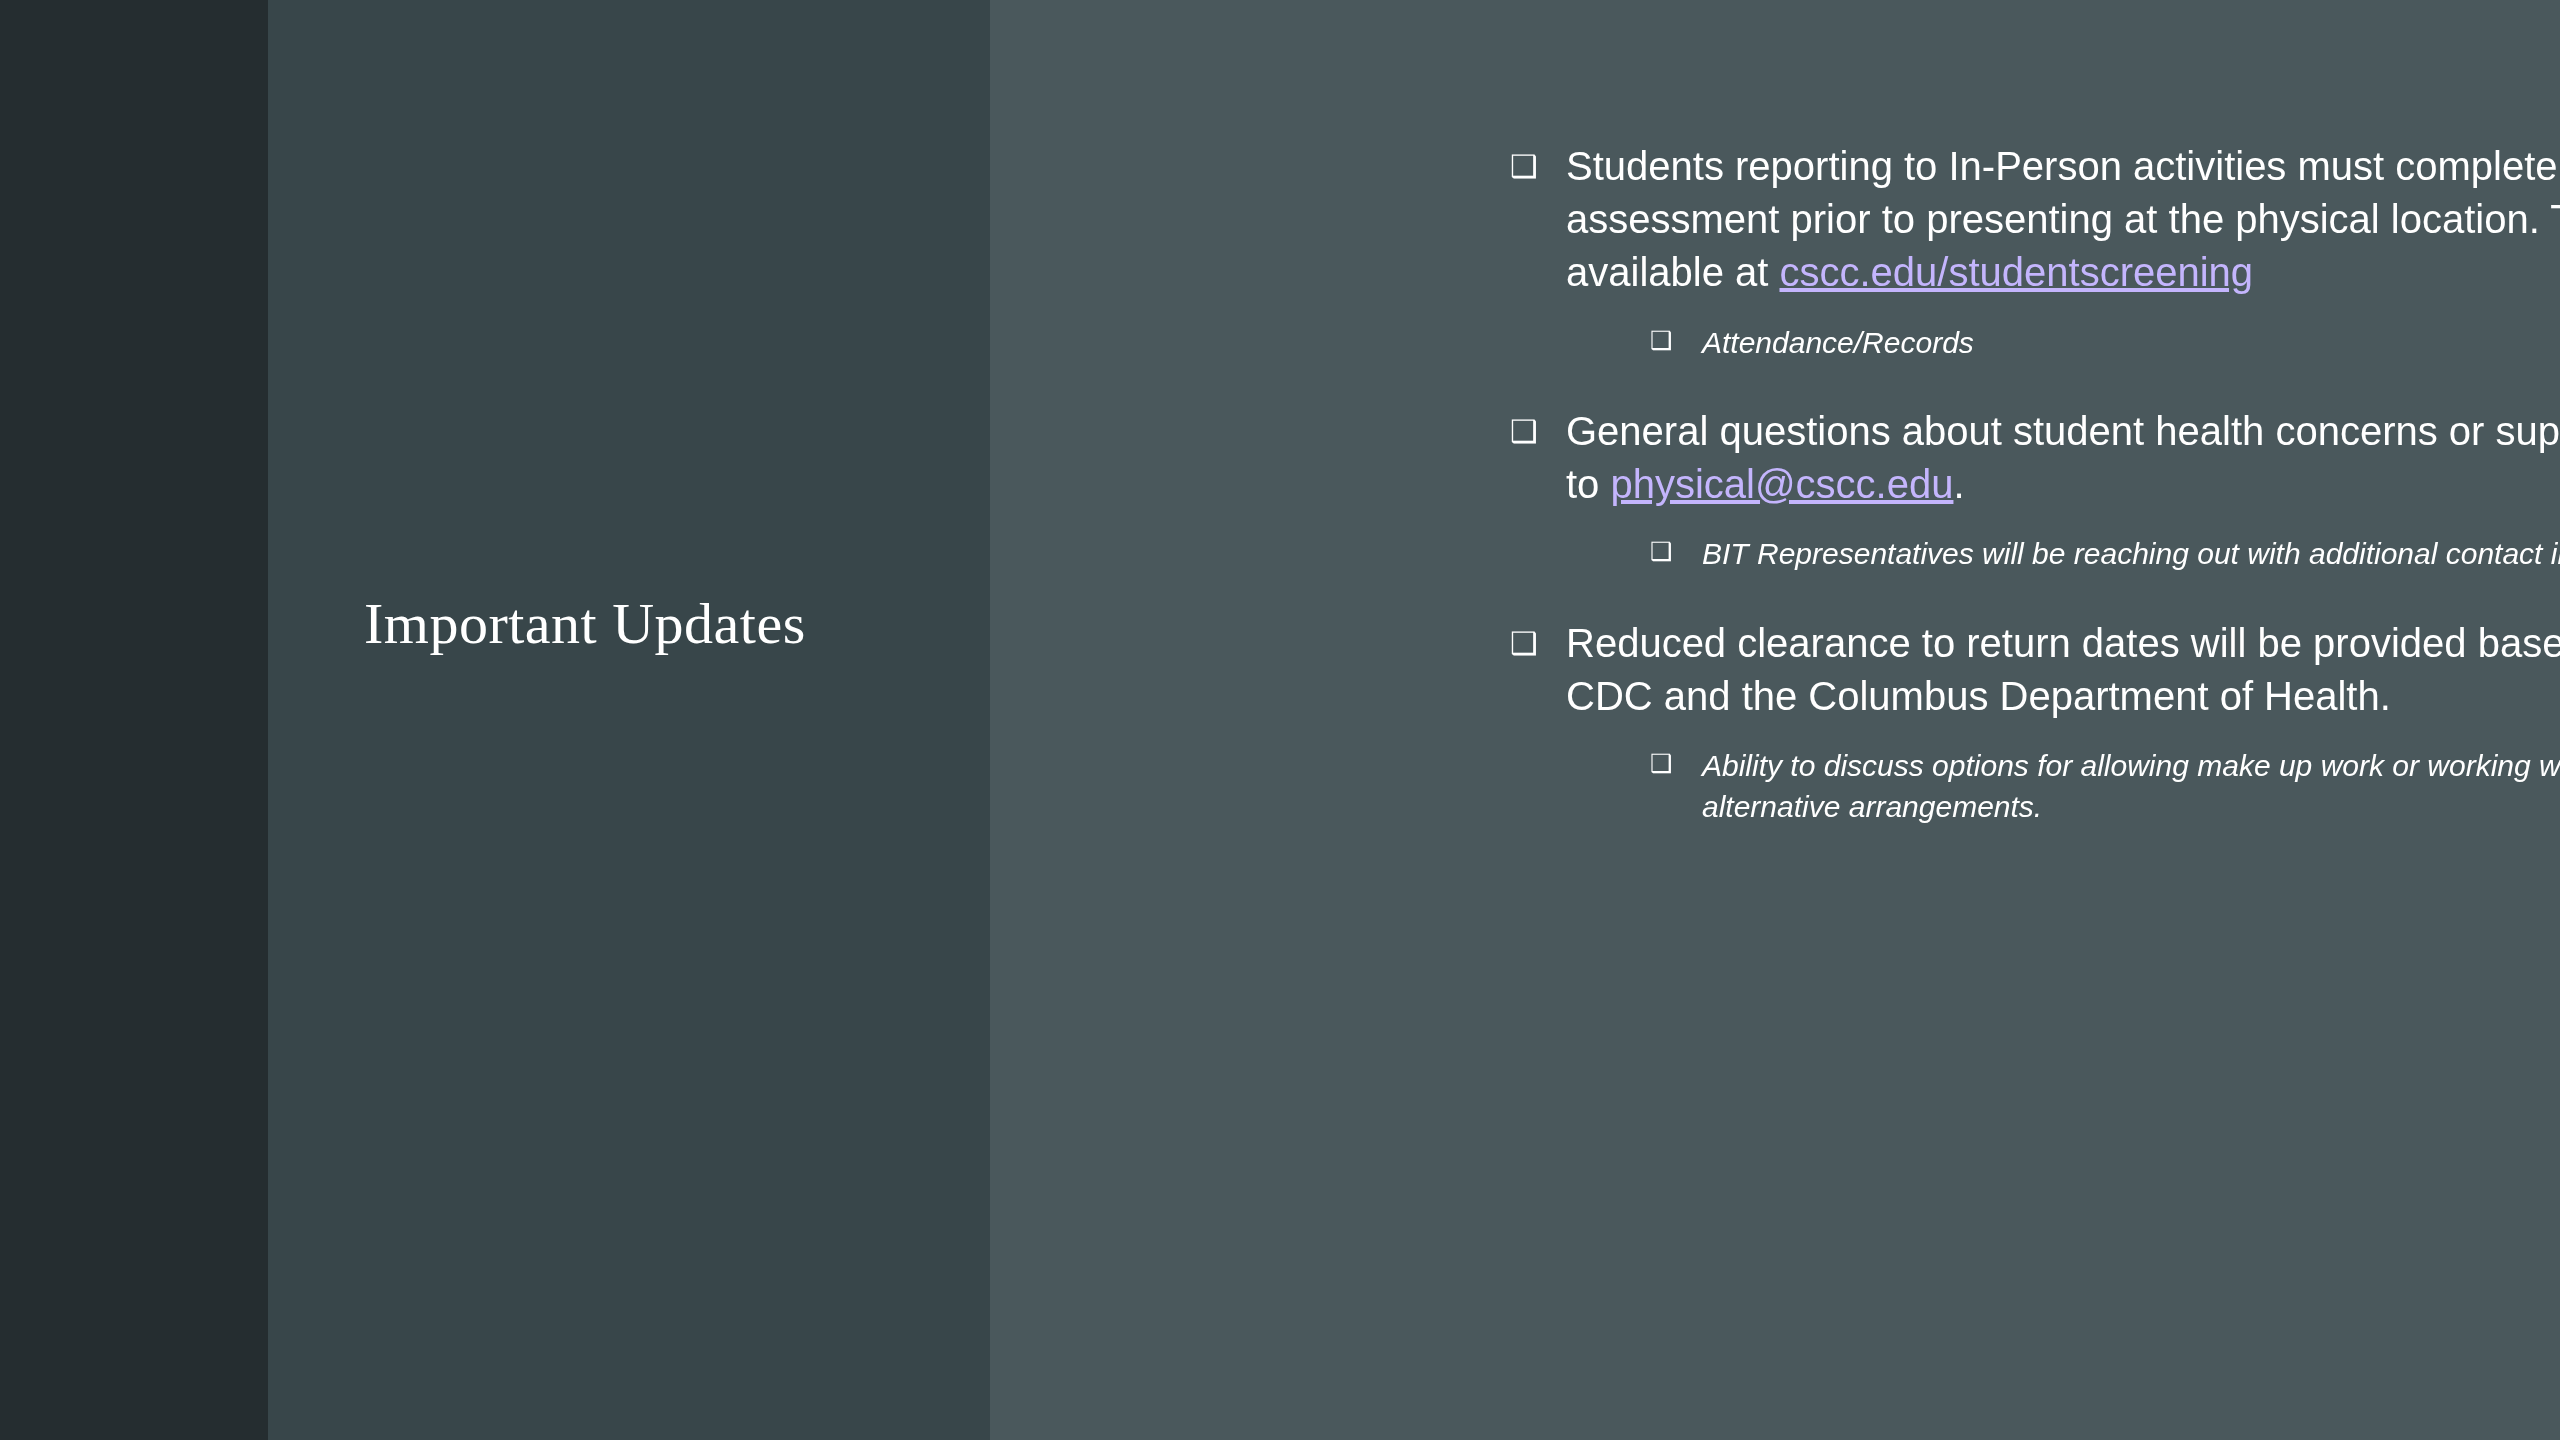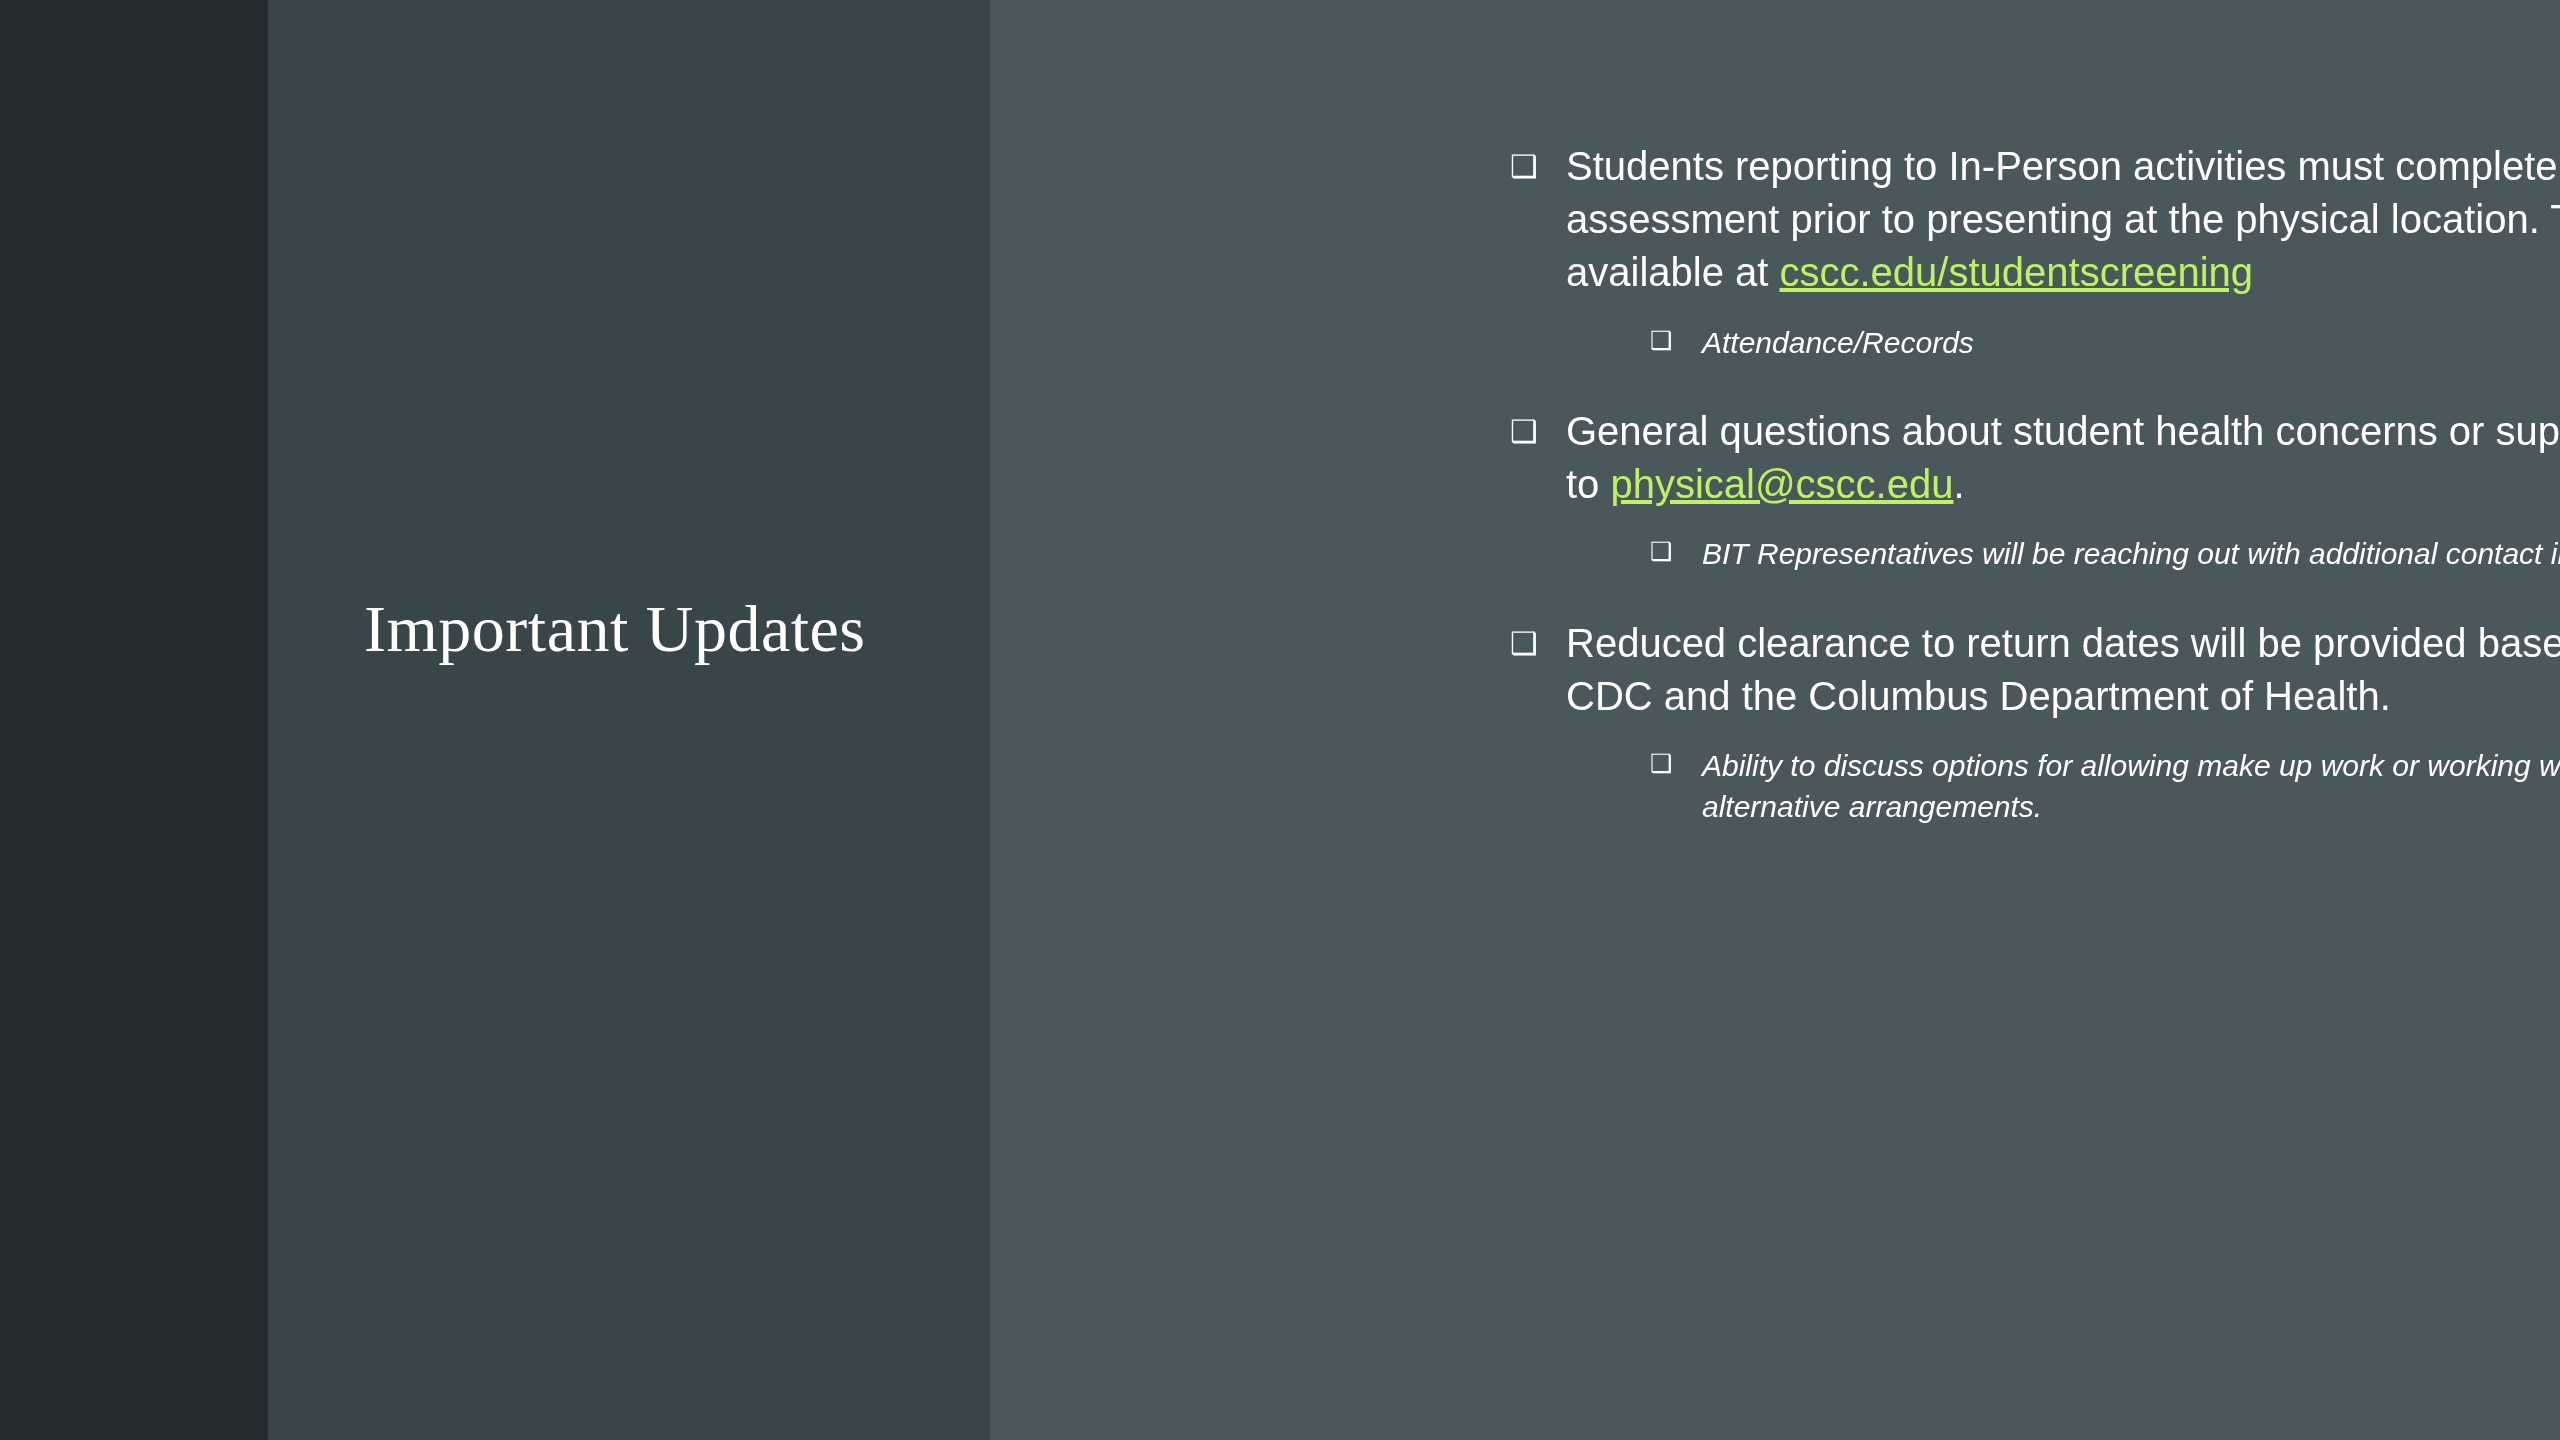--- a/index.html
+++ b/index.html
@@ -32,21 +32,21 @@
     height: 100%;
     background: #38464a;
     position: relative;
   }
   .title-text {
     position: absolute;
     left: 96px;
     top: 590px;
     width: 560px;
     font-family: "Liberation Serif", serif;
-    font-size: 66px;
+    font-size: 58px;
     line-height: 1.18;
     color: #ffffff;
     letter-spacing: 0.5px;
   }
   .content-panel {
     flex: 1 1 auto;
     height: 100%;
     background: #4a585c;
     position: relative;
     padding: 0;
@@ -91,21 +91,21 @@
     flex: 0 0 52px;
     font-size: 25px;
     line-height: 1.5;
     font-style: normal;
     color: #ffffff;
   }
   .lvl2 .body {
     flex: 1 1 auto;
   }
   a.link {
-    color: #bef264;
+    color: #c4b5fd;
     text-decoration: underline;
   }
   .sq {
     display: inline-block;
   }
 </style>
 </head>
 <body>
 
 <div class="slide">

